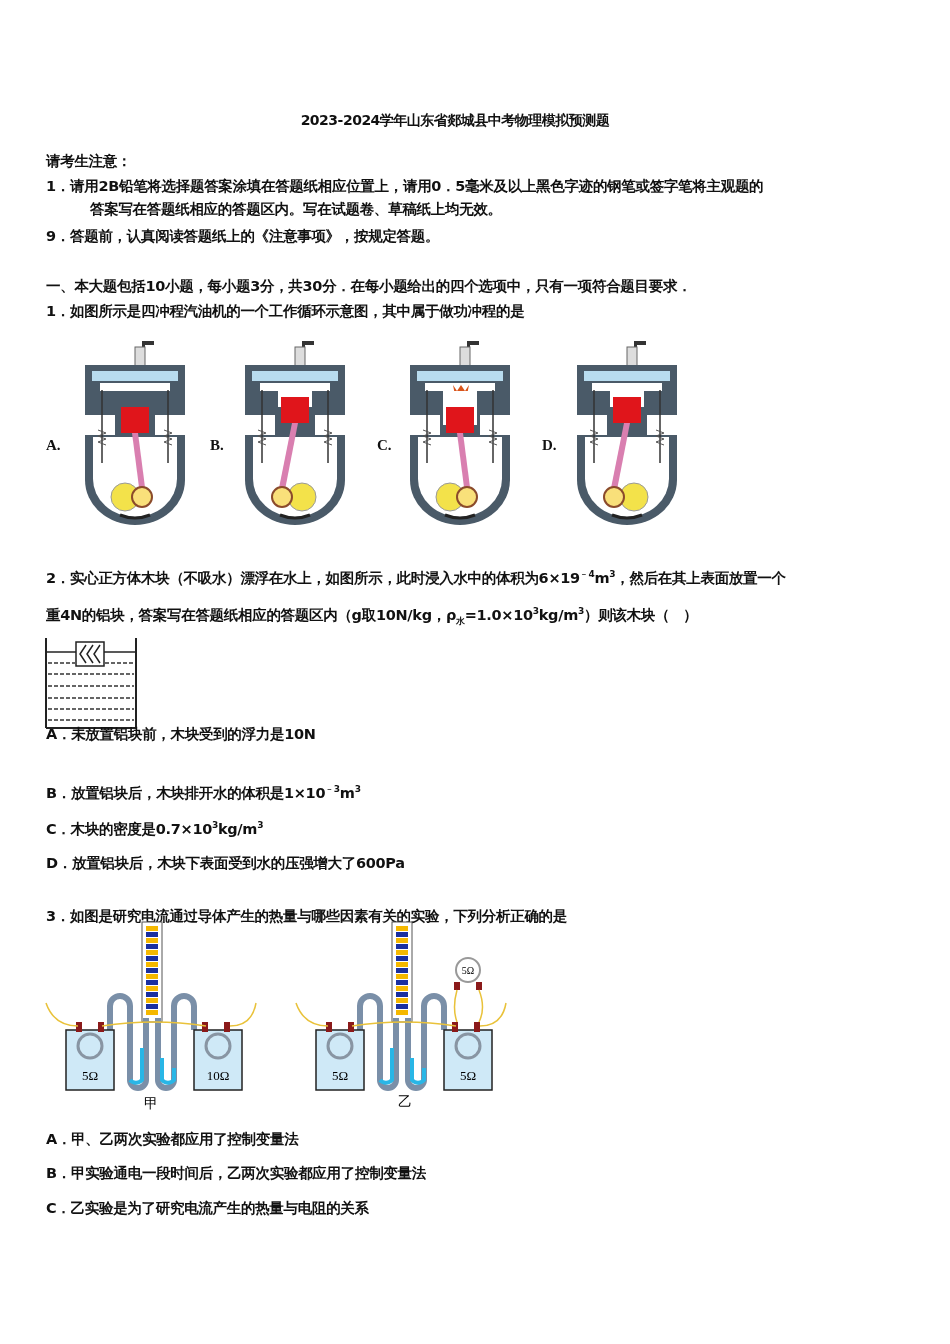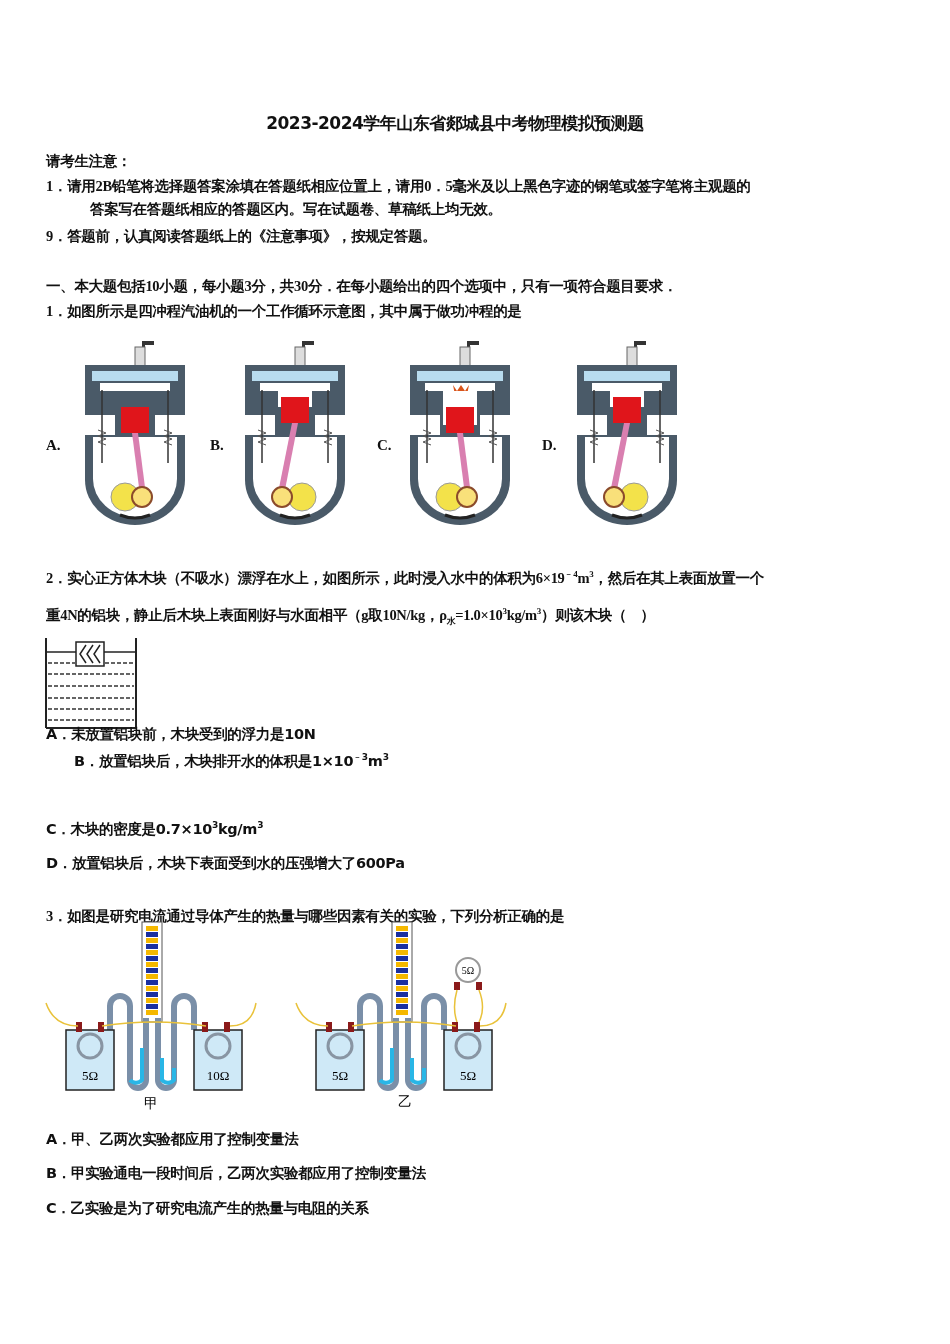--- a/index.html
+++ b/index.html
@@ -4,25 +4,25 @@
   <style>
     html, body { margin: 0; padding: 0; background: #ffffff; }
     body {
       width: 950px; height: 1344px; position: relative; overflow: hidden;
       font-family: "DejaVu Sans", "Liberation Sans", sans-serif;
       color: #111;
     }
     .abs { position: absolute; }
     .title {
       left: 0; width: 910px; top: 112px; text-align: center;
-      font-size: 17px; font-weight: bold; letter-spacing: -0.5px;
+      font-size: 14px; font-weight: bold; letter-spacing: -0.5px;
     }
     .line {
       left: 46px; font-size: 14.5px; white-space: nowrap; line-height: 20px;
-      font-weight: bold; letter-spacing: -0.3px; font-family: Liberation Serif, serif;
+      font-weight: bold; letter-spacing: -0.3px;
     }
     .opt { font-family: "DejaVu Sans", sans-serif; }
     sup { font-size: 9px; vertical-align: super; line-height: 0; }
     sub { font-size: 9px; vertical-align: sub; line-height: 0; }
     .engine-label { font-family: "Liberation Serif", serif; font-weight: bold; font-size: 15px; }
     svg { display: block; }
   </style>
 </head>
 <body>
 
@@ -139,21 +139,21 @@
         <path d="M18 95 l8 3 l-8 3 l8 3 l-8 3 l8 3"></path>
         <path d="M84 95 l8 3 l-8 3 l8 3 l-8 3 l8 3"></path>
       </g>
   </svg>
 </div>
 
 <div class="abs line" style="top:568px;">
   <span>2．实心正方体木块（不吸水）漂浮在水上，如图所示，此时浸入水中的体积为6×19</span><sup>﹣4</sup><span>m</span><sup>3</sup><span>，然后在其上表面放置一个</span>
 </div>
 <div class="abs line" style="top:605px;">
-  <span>重4N的铝块，静止后木块上表面刚好与水面相平（g取10N/kg，ρ</span><sub>水</sub><span>=1.0×10</span><sup>3</sup><span>kg/m</span><sup>3</sup><span>）则该木块（　）</span>
+  <span>重4N的铝块，答案写在答题纸相应的答题区内（g取10N/kg，ρ</span><sub>水</sub><span>=1.0×10</span><sup>3</sup><span>kg/m</span><sup>3</sup><span>）则该木块（　）</span>
 </div>
 
 <svg class="abs" style="left:44px; top:636px;" width="94" height="94" viewBox="0 0 94 94">
   <line x1="2" y1="2" x2="2" y2="92" stroke="#222" stroke-width="2"></line>
   <line x1="92" y1="2" x2="92" y2="92" stroke="#222" stroke-width="2"></line>
   <line x1="2" y1="92" x2="92" y2="92" stroke="#222" stroke-width="2"></line>
   <line x1="2" y1="16" x2="32" y2="16" stroke="#222" stroke-width="1.5"></line>
   <line x1="60" y1="16" x2="92" y2="16" stroke="#222" stroke-width="1.5"></line>
   <rect x="32" y="6" width="28" height="24" fill="#fff" stroke="#222" stroke-width="1.5"></rect>
   <g stroke="#222" stroke-width="1.5" fill="none">
@@ -168,21 +168,21 @@
     <line x1="4" y1="50" x2="90" y2="50"></line>
     <line x1="4" y1="62" x2="90" y2="62"></line>
     <line x1="4" y1="73" x2="90" y2="73"></line>
     <line x1="4" y1="84" x2="90" y2="84"></line>
   </g>
 </svg>
 
 <div class="abs line opt" style="top:724px;">
   <span>A．</span><span>未放置铝块前，木块受到的浮力是10N</span>
 </div>
-<div class="abs line opt" style="top:751px;margin-left:28px;">
+<div class="abs line opt" style="top:783px;">
   <span>B．</span><span>放置铝块后，木块排开水的体积是1×10</span><sup>﹣3</sup><span>m</span><sup>3</sup>
 </div>
 <div class="abs line opt" style="top:819px;">
   <span>C．</span><span>木块的密度是0.7×10</span><sup>3</sup><span>kg/m</span><sup>3</sup>
 </div>
 <div class="abs line opt" style="top:853px;">
   <span>D．</span><span>放置铝块后，木块下表面受到水的压强增大了600Pa</span>
 </div>
 
 <div class="abs line" style="top:906px;">3．如图是研究电流通过导体产生的热量与哪些因素有关的实验，下列分析正确的是</div>

